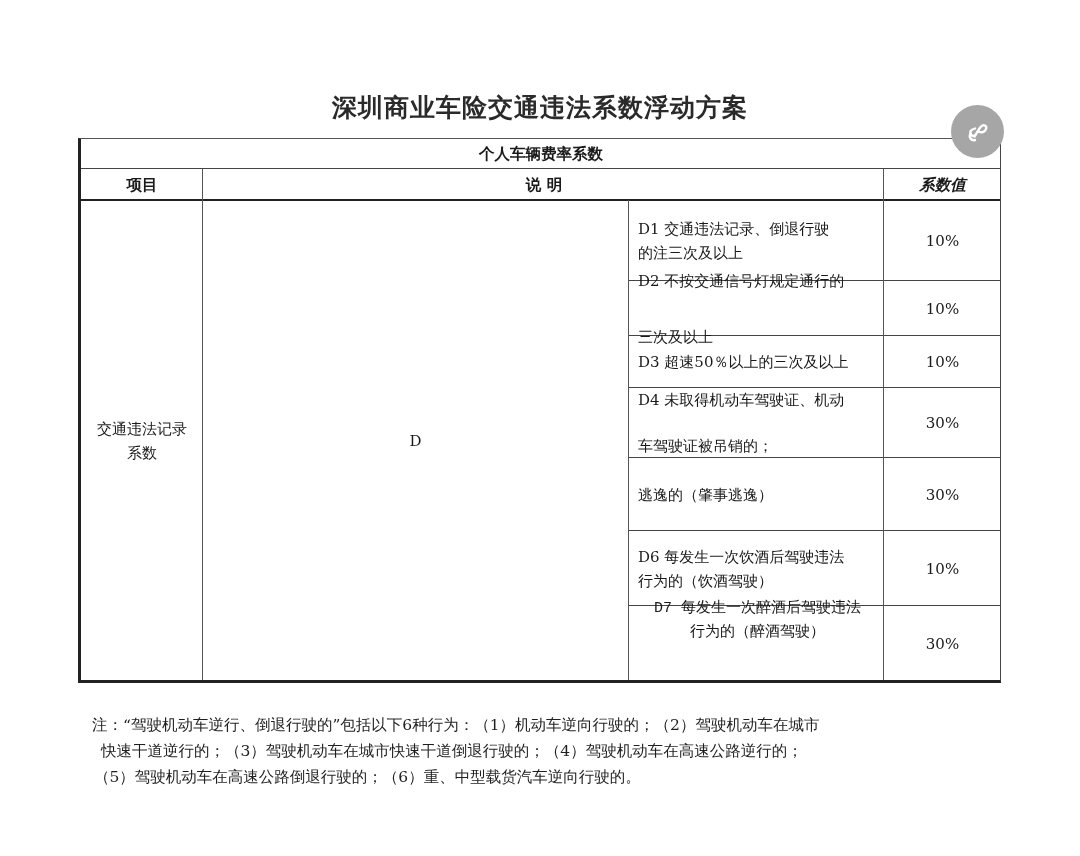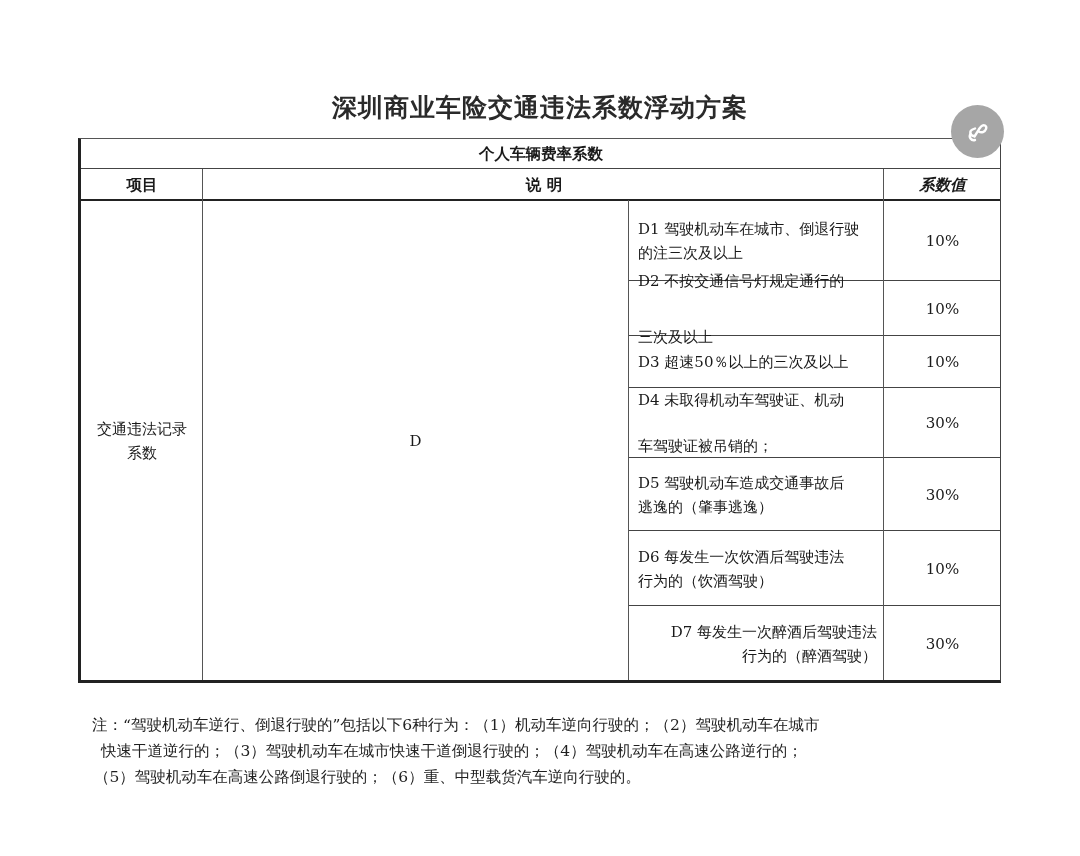--- a/index.html
+++ b/index.html
@@ -66,21 +66,21 @@
   <div class="cell center hdr" style="left:803px; top:30px; width:117px; height:31px;font-style:italic;">系数值</div>
 
   <div class="cell center" style="left:0; top:61px; width:122px; height:481px; flex-direction:column; justify-content:center;">
     <span>交通违法记录</span>
     <span>系数</span>
   </div>
 
   <div class="cell center" style="left:122px; top:61px; width:425px; height:481px;">D</div>
 
   <div class="cell desc" style="left:548px; top:62px; width:254px; height:80px; flex-direction:column; align-items:flex-start; justify-content:center;">
-    <span>D1  驾驶机动车在城市、倒退行驶</span>
+    <span>D1  交通违法记录、倒退行驶</span>
     <span>的注三次及以上</span>
   </div>
   <div class="cell center" style="left:803px; top:62px; width:117px; height:80px;">10%</div>
 
   <div class="cell desc" style="left:548px; top:142px; width:254px; height:55px; flex-direction:column; align-items:flex-start; justify-content:center;gap:32px;">
     <span>D2  不按交通信号灯规定通行的</span>
     <span>三次及以上</span>
   </div>
   <div class="cell center" style="left:803px; top:142px; width:117px; height:55px;">10%</div>
 
@@ -89,32 +89,31 @@
   </div>
   <div class="cell center" style="left:803px; top:197px; width:117px; height:52px;">10%</div>
 
   <div class="cell desc" style="left:548px; top:249px; width:254px; height:70px; flex-direction:column; align-items:flex-start; justify-content:space-between;">
     <span>D4  未取得机动车驾驶证、机动</span>
     <span>车驾驶证被吊销的；</span>
   </div>
   <div class="cell center" style="left:803px; top:249px; width:117px; height:70px;">30%</div>
 
   <div class="cell desc" style="left:548px; top:319px; width:254px; height:73px; flex-direction:column; align-items:flex-start; justify-content:center;">
-    <span>D5  驾驶机动车造成交通事故后</span>
     <span>逃逸的（肇事逃逸）</span>
   </div>
   <div class="cell center" style="left:803px; top:319px; width:117px; height:73px;">30%</div>
 
   <div class="cell desc" style="left:548px; top:392px; width:254px; height:75px; flex-direction:column; align-items:flex-start; justify-content:center;">
     <span>D6  每发生一次饮酒后驾驶违法</span>
     <span>行为的（饮酒驾驶）</span>
   </div>
   <div class="cell center" style="left:803px; top:392px; width:117px; height:75px;">10%</div>
 
-  <div class="cell desc" style="left:548px; top:467px; width:254px; height:75px; flex-direction:column; align-items:flex-end; justify-content:center;">
+  <div class="cell desc" style="left:548px; top:444px; width:254px; height:75px; flex-direction:column; align-items:center; justify-content:center;font-family:Liberation Mono, monospace;">
     <span>D7  每发生一次醉酒后驾驶违法</span>
     <span>行为的（醉酒驾驶）</span>
   </div>
   <div class="cell center" style="left:803px; top:467px; width:117px; height:75px;">30%</div>
 </div>
 
 <div class="note">
   <div>注：“驾驶机动车逆行、倒退行驶的”包括以下6种行为：（1）机动车逆向行驶的；（2）驾驶机动车在城市</div>
   <div style="padding-left:9px;">快速干道逆行的；（3）驾驶机动车在城市快速干道倒退行驶的；（4）驾驶机动车在高速公路逆行的；</div>
   <div style="padding-left:2px;">（5）驾驶机动车在高速公路倒退行驶的；（6）重、中型载货汽车逆向行驶的。</div>

